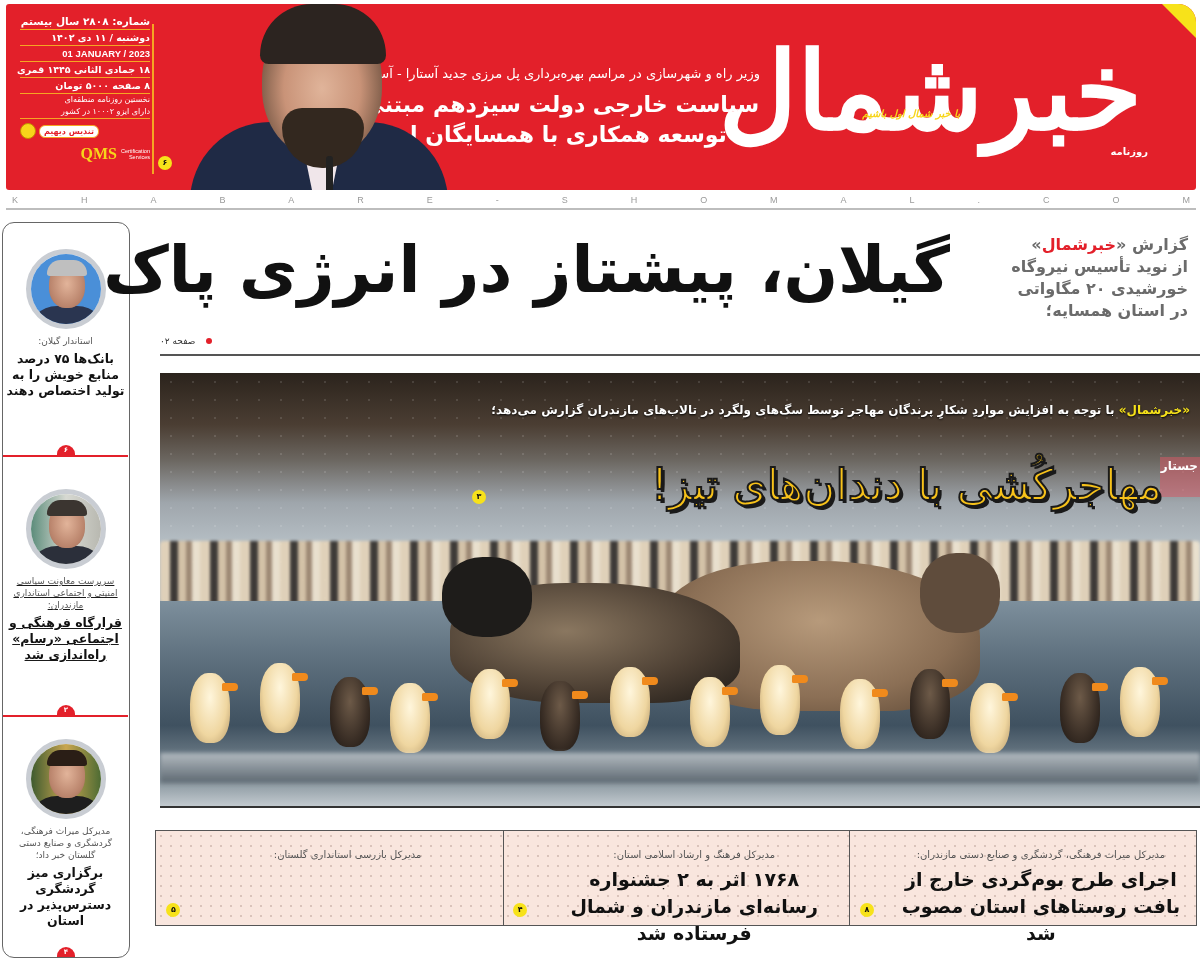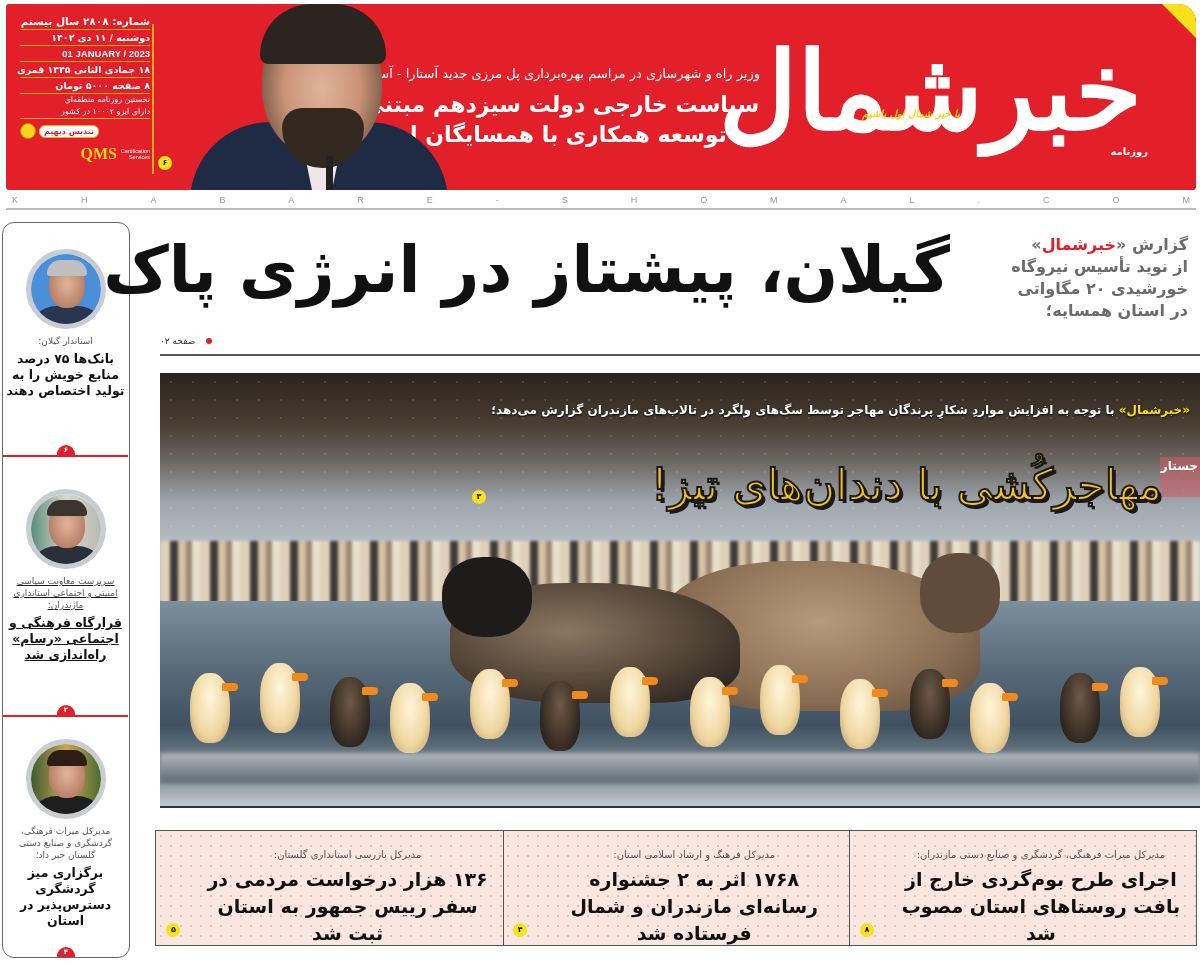--- a/index.html
+++ b/index.html
@@ -223,21 +223,21 @@
     background: rgba(210,90,100,0.55); color: #fff; font-size: 12px; font-weight: bold;
     direction: rtl; text-align: right; padding: 2px 2px 0 8px;
   }
 
   
   .bottom-row {
     position: absolute; left: 157px; top: 830px; width: 1040px; height: 116px;
     display: flex; direction: rtl;
   }
   .bbox {
-    flex: 1; height: 116px; position: relative; border: 1.5px solid #555; margin-left: -1.5px;
+    flex: 1; height: 96px; position: relative; border: 1.5px solid #555; margin-left: -1.5px;
     background-color: #f9e6de;
     background-image: radial-gradient(circle, rgba(160,130,120,0.35) 0.9px, transparent 1.2px);
     background-size: 10px 10px;
     direction: rtl; text-align: center; padding-left: 36px;
   }
   .bbox-kicker { font-size: 10px; color: #555; margin-top: 18px; }
   .bbox-title { font-size: 19px; font-weight: bold; color: #111; line-height: 27px; margin-top: 6px; padding: 0 10px; }
   .bbox .page-dot { left: 10px; bottom: 8px; }
 </style>
 </head>
@@ -438,16 +438,15 @@
     <div class="bbox-title">اجرای طرح بوم‌گردی خارج از بافت روستاهای استان مصوب شد</div>
     <div class="page-dot">۸</div>
   </div>
   <div class="bbox">
     <div class="bbox-kicker">مدیرکل فرهنگ و ارشاد اسلامی استان:</div>
     <div class="bbox-title">۱۷۶۸ اثر به ۲ جشنواره رسانه‌ای مازندران و شمال فرستاده شد</div>
     <div class="page-dot">۴</div>
   </div>
   <div class="bbox">
     <div class="bbox-kicker">مدیرکل بازرسی استانداری گلستان:</div>
-    <div class="bbox-title">۱۳۶ هزار درخواست مردمی در سفر رییس جمهور به استان ثبت شد</div>
     <div class="page-dot">۵</div>
   </div>
 </div>
 
 </body></html>

